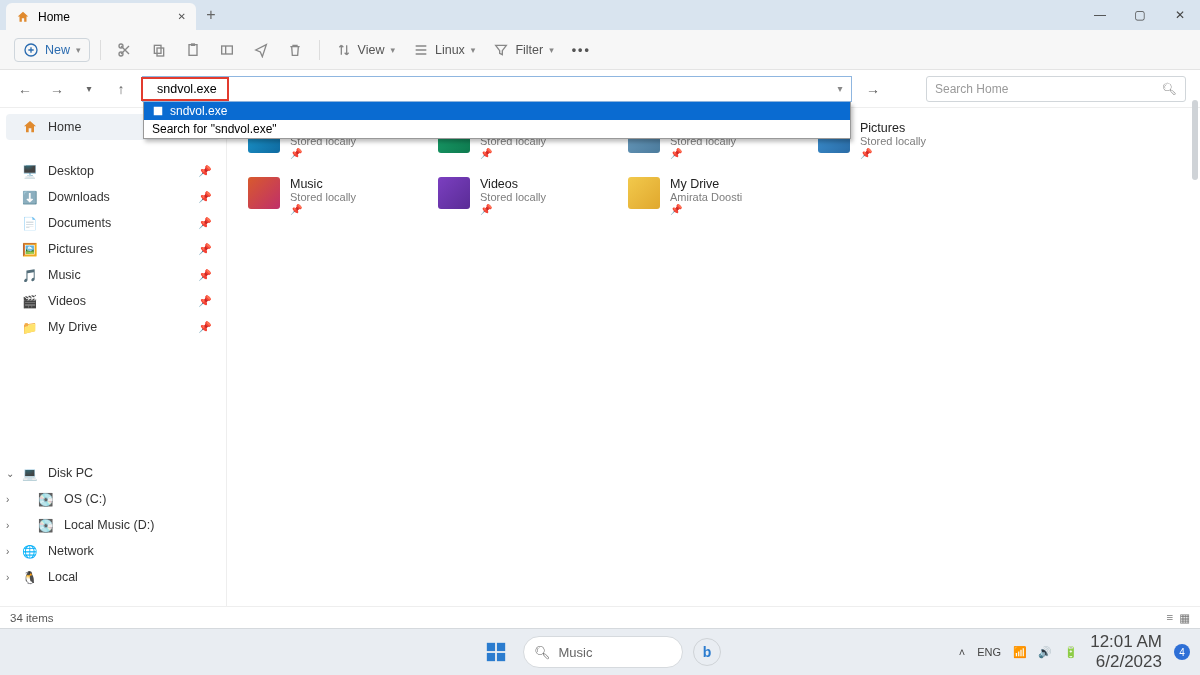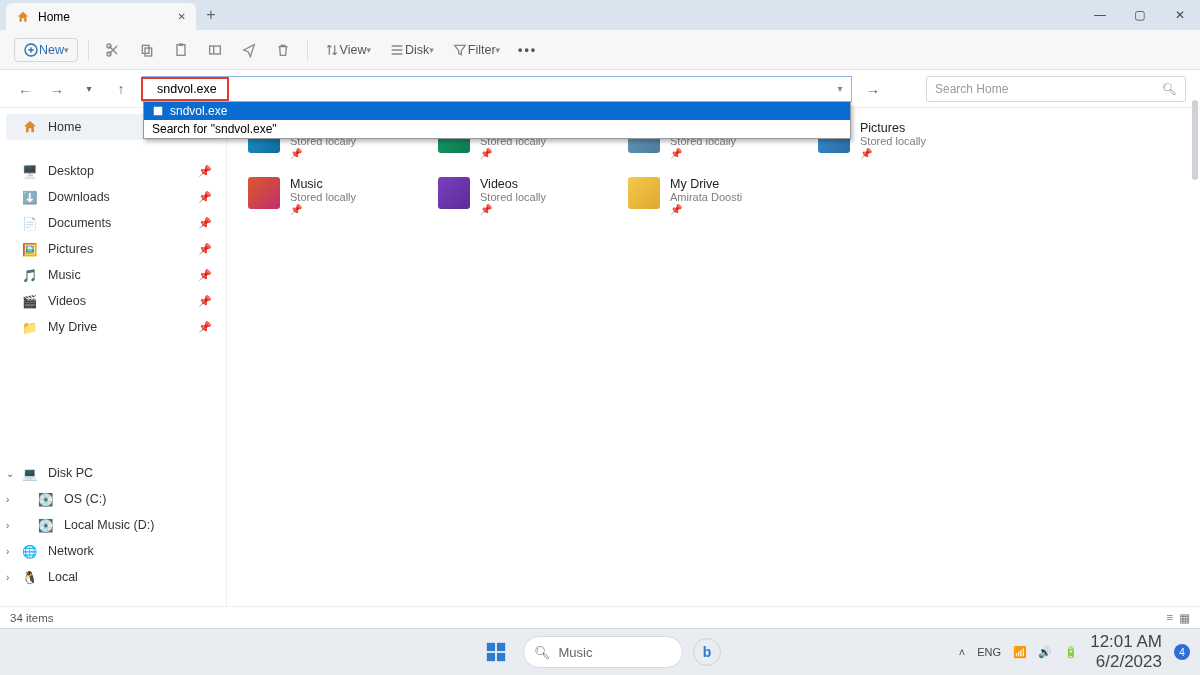--- a/index.html
+++ b/index.html
@@ -9,21 +9,21 @@
 .titlebar { height: 30px; background: #d9e4ef; display: flex; align-items: stretch; }
 .tab { width: 190px; background: #f7f7f7; border-radius: 6px 6px 0 0; display: flex; align-items: center; padding: 0 10px; margin-left: 6px; margin-top: 3px; gap: 8px; font-size: 12px; }
 .tab .home-ico { width: 14px; height: 14px; }
 .tab .close-x { margin-left: auto; color: #555; font-size: 10px; cursor: pointer; }
 .newtab { width: 30px; display: flex; align-items: center; justify-content: center; color: #666; font-size: 16px; cursor: pointer; }
 .wincontrols { margin-left: auto; display: flex; }
 .wincontrols div { width: 40px; display: flex; align-items: center; justify-content: center; color: #444; cursor: pointer; font-size: 12px; }
 
 
 .toolbar { height: 40px; background: #f7f7f7; border-bottom: 1px solid #e4e4e4; display: flex; align-items: center; padding: 0 14px; gap: 6px; }
-.tbtn { display: flex; align-items: center; font-size: 12.5px; color: #555; padding: 4px 6px; border-radius: 4px; cursor: pointer; justify-content: center; }
+.tbtn { display: flex; align-items: center; gap: 6px; font-size: 12.5px; color: #555; padding: 4px 6px; border-radius: 4px; cursor: pointer; justify-content: center; }
 .tbtn svg, .tbtn .glyph { width: 16px; height: 16px; }
 .tbtn .chev { font-size: 9px; color: #888; }
 .tsep { width: 1px; height: 20px; background: #ddd; margin: 0 4px; }
 .newbtn { border: 1px solid #cfd6dc; border-radius: 4px; padding: 3px 8px; color: #2b6cb0; }
 
 
 .navrow { height: 38px; background: #ffffff; display: flex; align-items: center; padding: 0 14px; gap: 10px; position: relative; border-bottom: 1px solid #eee; }
 .navbtn { width: 22px; height: 22px; display: flex; align-items: center; justify-content: center; color: #666; cursor: pointer; font-size: 14px; }
 .addrbox { flex: 1; height: 26px; border: 1px solid #8fb6e0; display: flex; align-items: center; font-size: 12px; position: relative; max-width: 780px; }
 .addrhandle { width: 88px; height: 24px; border: 2px solid #e23b2e; margin: -2px 0 -2px -2px; display: flex; align-items: center; padding-left: 4px; gap: 4px; background: #fff; }
@@ -153,21 +153,21 @@
     <svg class="svg16" viewBox="0 0 24 24">
         <path stroke="#888" stroke-width="2" d="M8 5v14M8 5l-3 3M8 5l3 3M16 19V5M16 19l-3-3M16 19l3-3"></path>
       </svg>
     <span>View</span>
     <span class="chev">▾</span>
   </div>
   <div class="tbtn">
     <svg class="svg16" viewBox="0 0 24 24">
         <path stroke="#888" stroke-width="2" d="M4 6h16M4 12h16M4 18h16"></path>
       </svg>
-    <span>Disk</span>
+    <span>Linux</span>
     <span class="chev">▾</span>
   </div>
   <div class="tbtn">
     <svg class="svg16" viewBox="0 0 24 24">
         <path fill="none" stroke="#888" stroke-width="2" d="M4 5h16L14 13v6l-4-2v-4z"></path>
       </svg>
     <span>Filter</span>
     <span class="chev">▾</span>
   </div>
   <div class="tbtn" style="font-weight:bold;letter-spacing:2px;color:#555;">•••</div>

